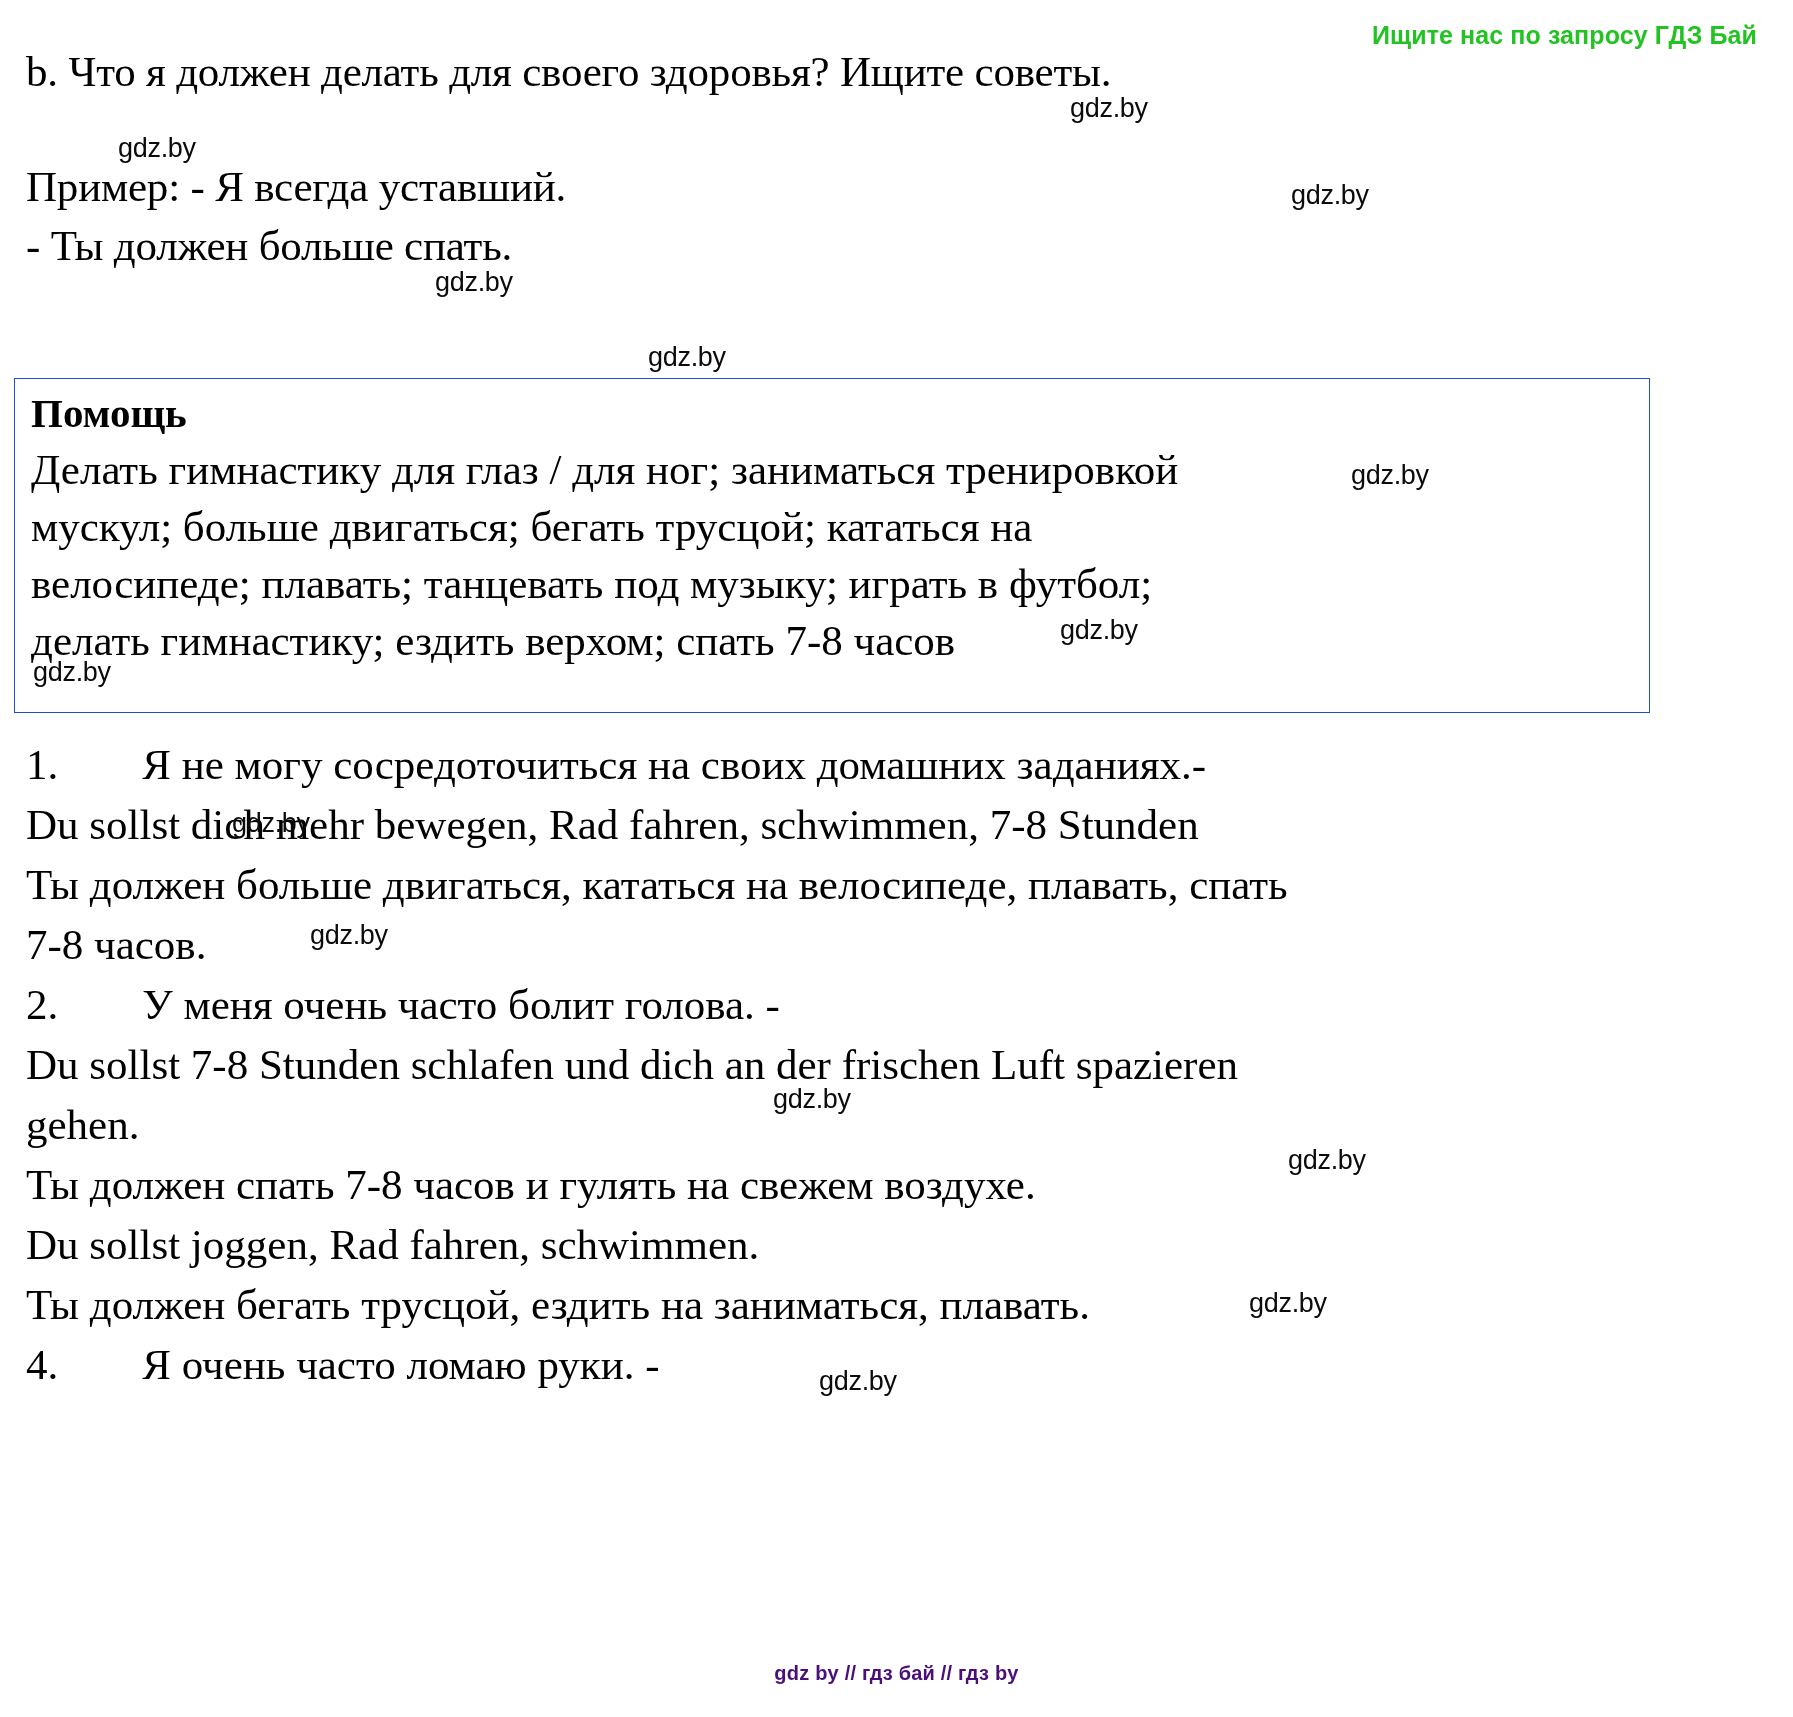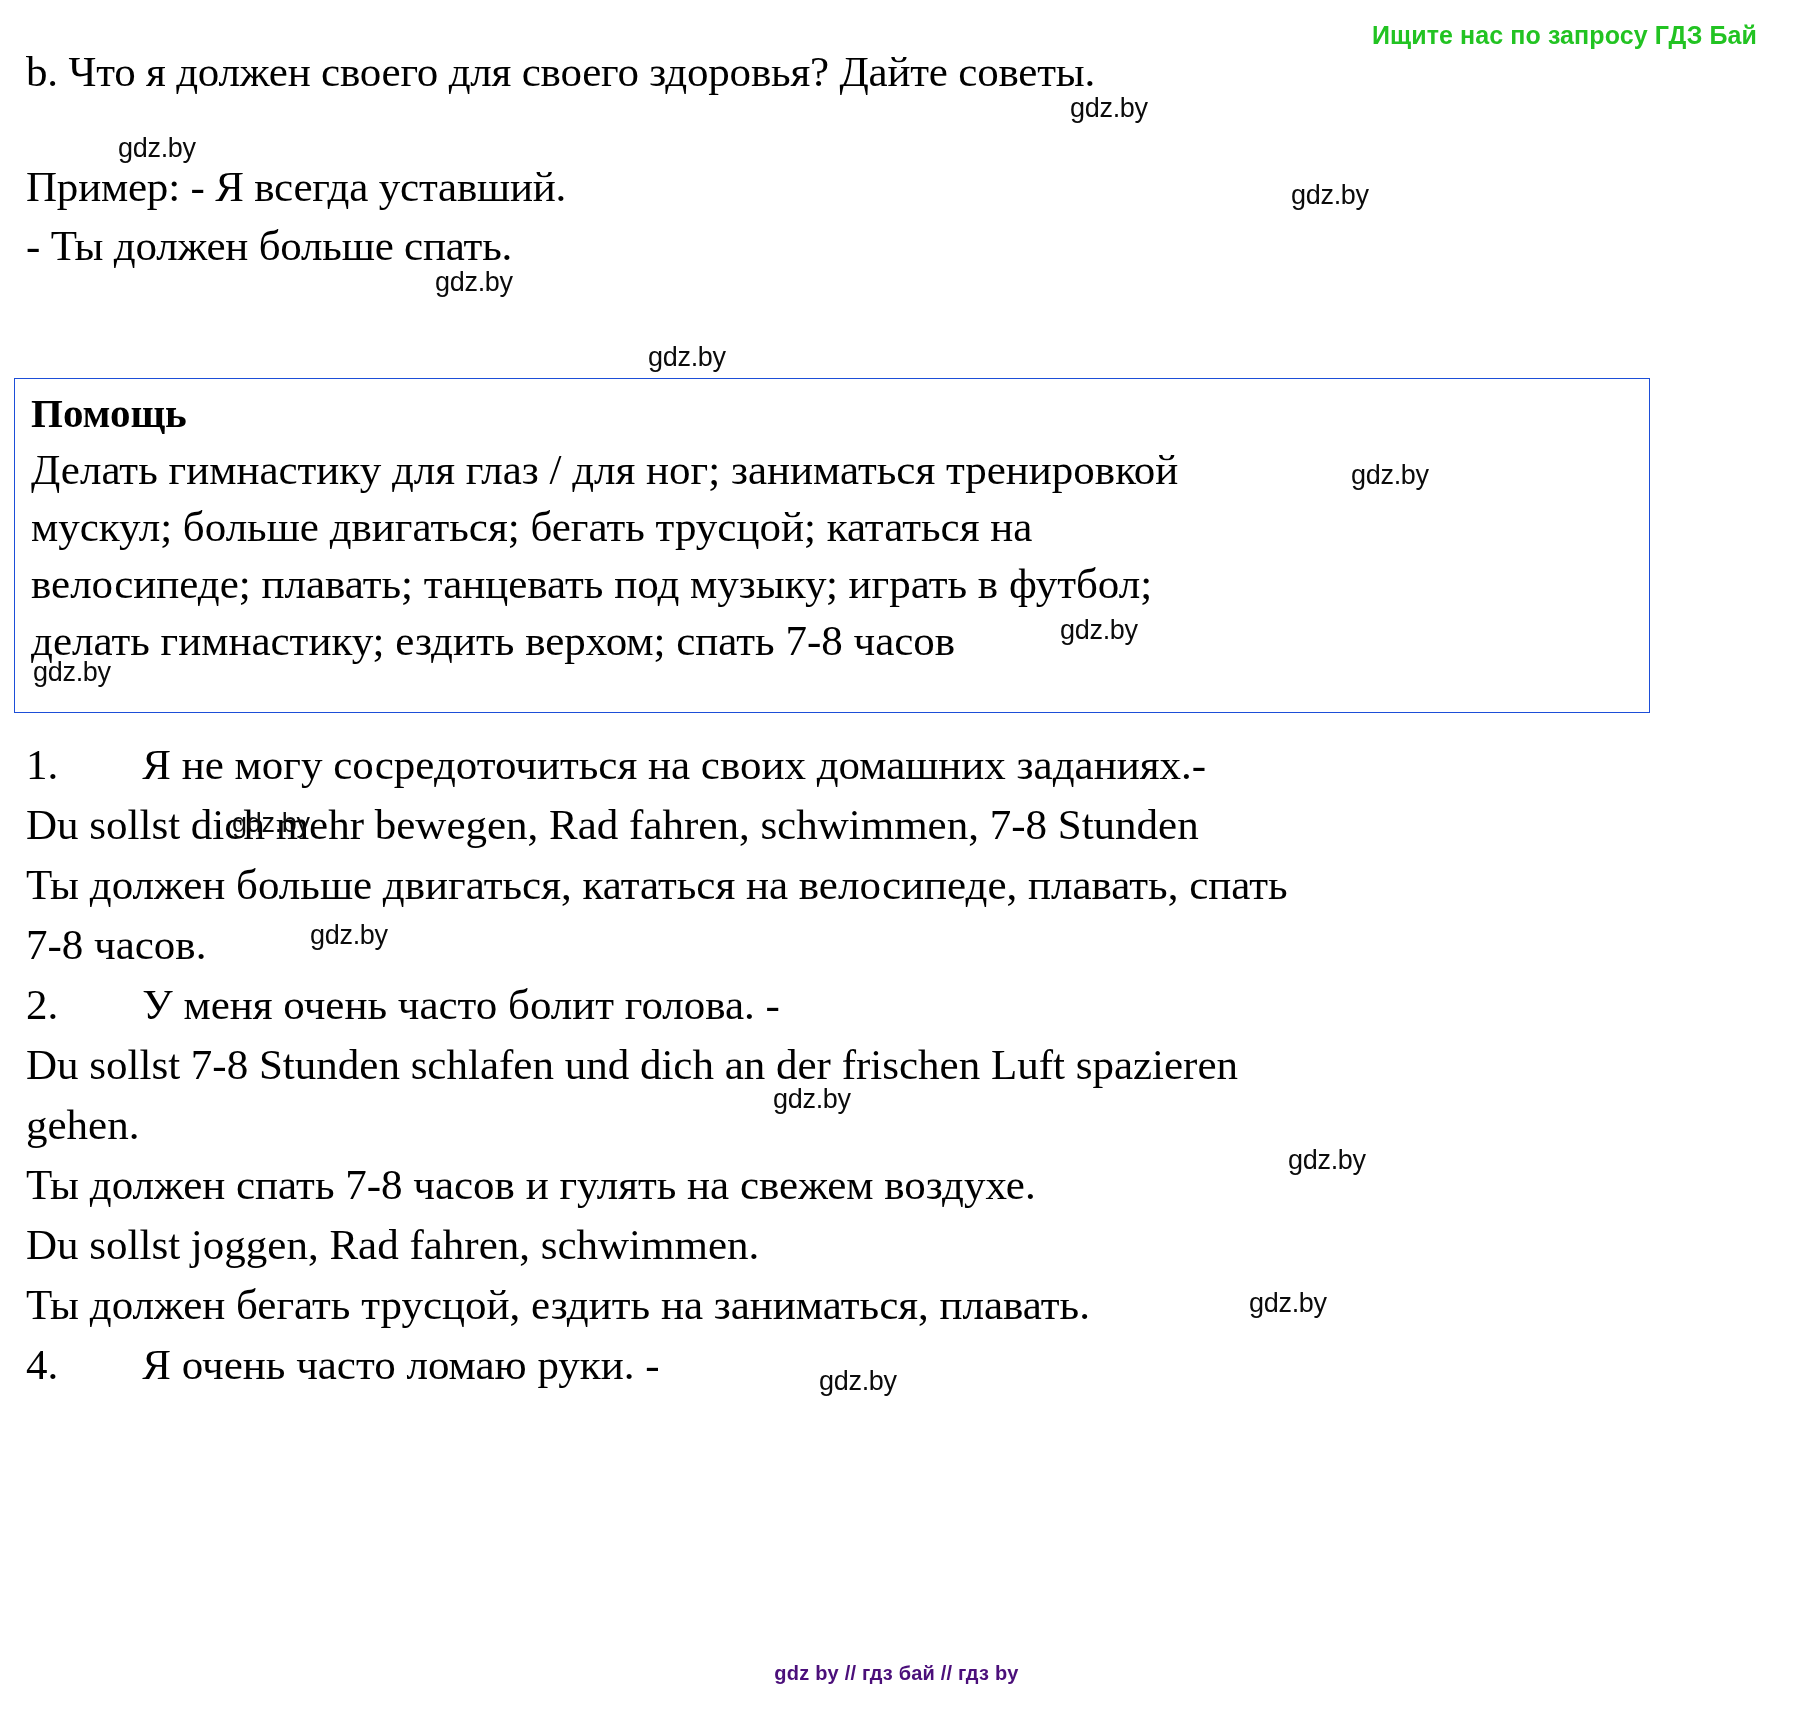--- a/index.html
+++ b/index.html
@@ -117,21 +117,21 @@
     letter-spacing: 0.2px;
   }
 </style>
 </head>
 <body>
 
 <div class="promo-banner">Ищите нас по запросу ГДЗ Бай</div>
 
 <div class="doc">
 
-  <div class="line">b. Что я должен своего для своего здоровья? Дайте советы.</div>
+  <div class="line">b. Что я должен делать для своего здоровья? Ищите советы.</div>
 
   <div class="spacer-lg"></div>
 
   <div class="line">Пример: - Я всегда уставший.</div>
 
   <div class="line">- Ты должен больше спать.</div>
 
 </div>
 
 <div class="help-box">

